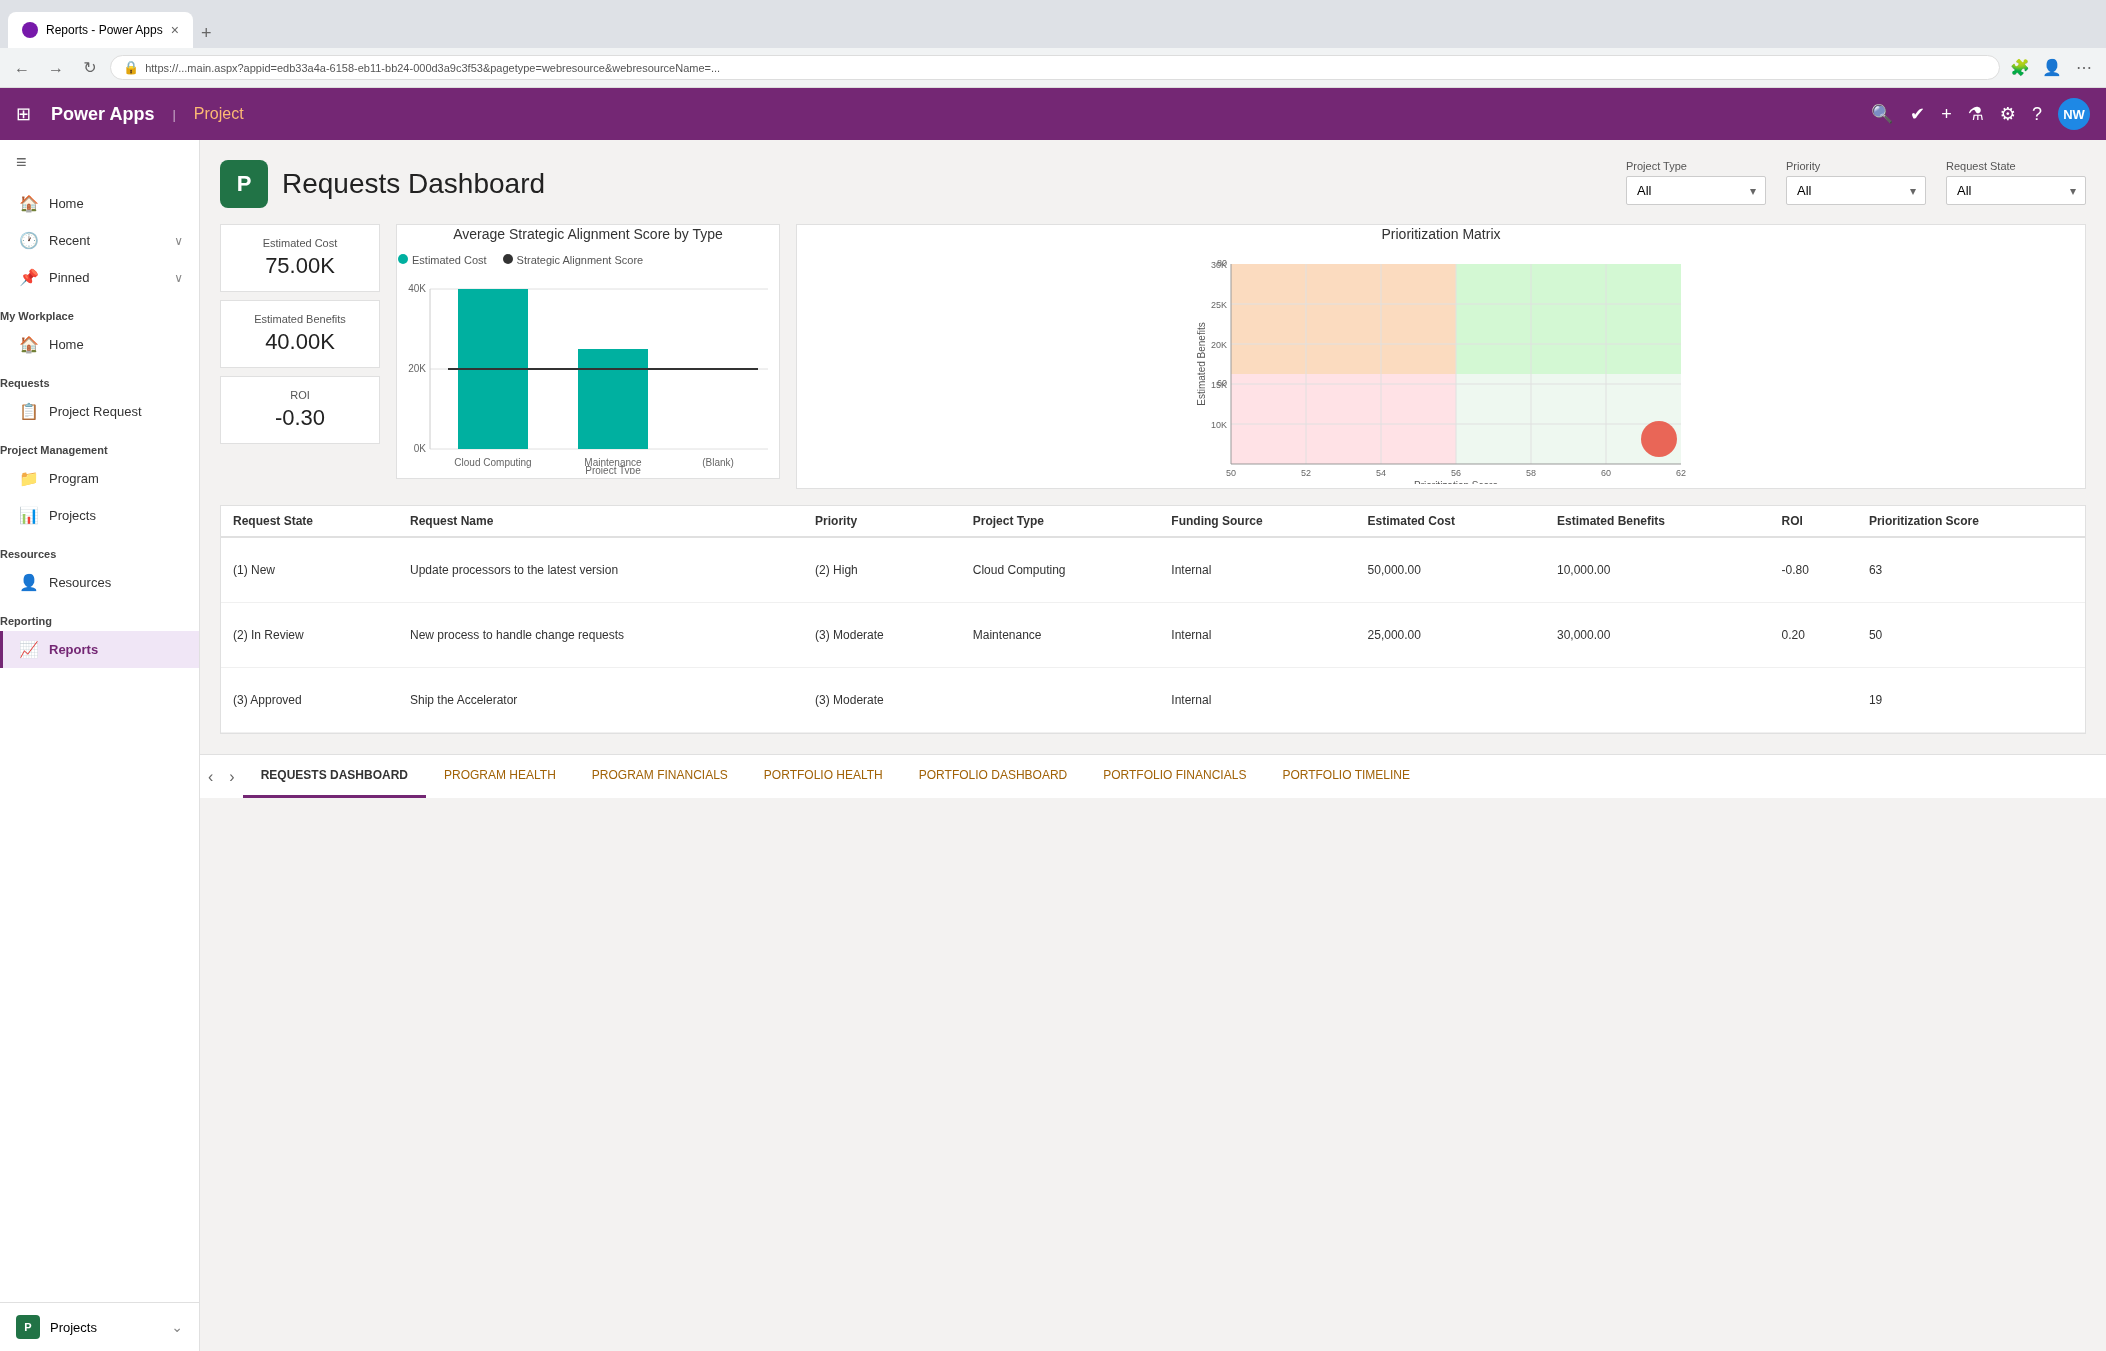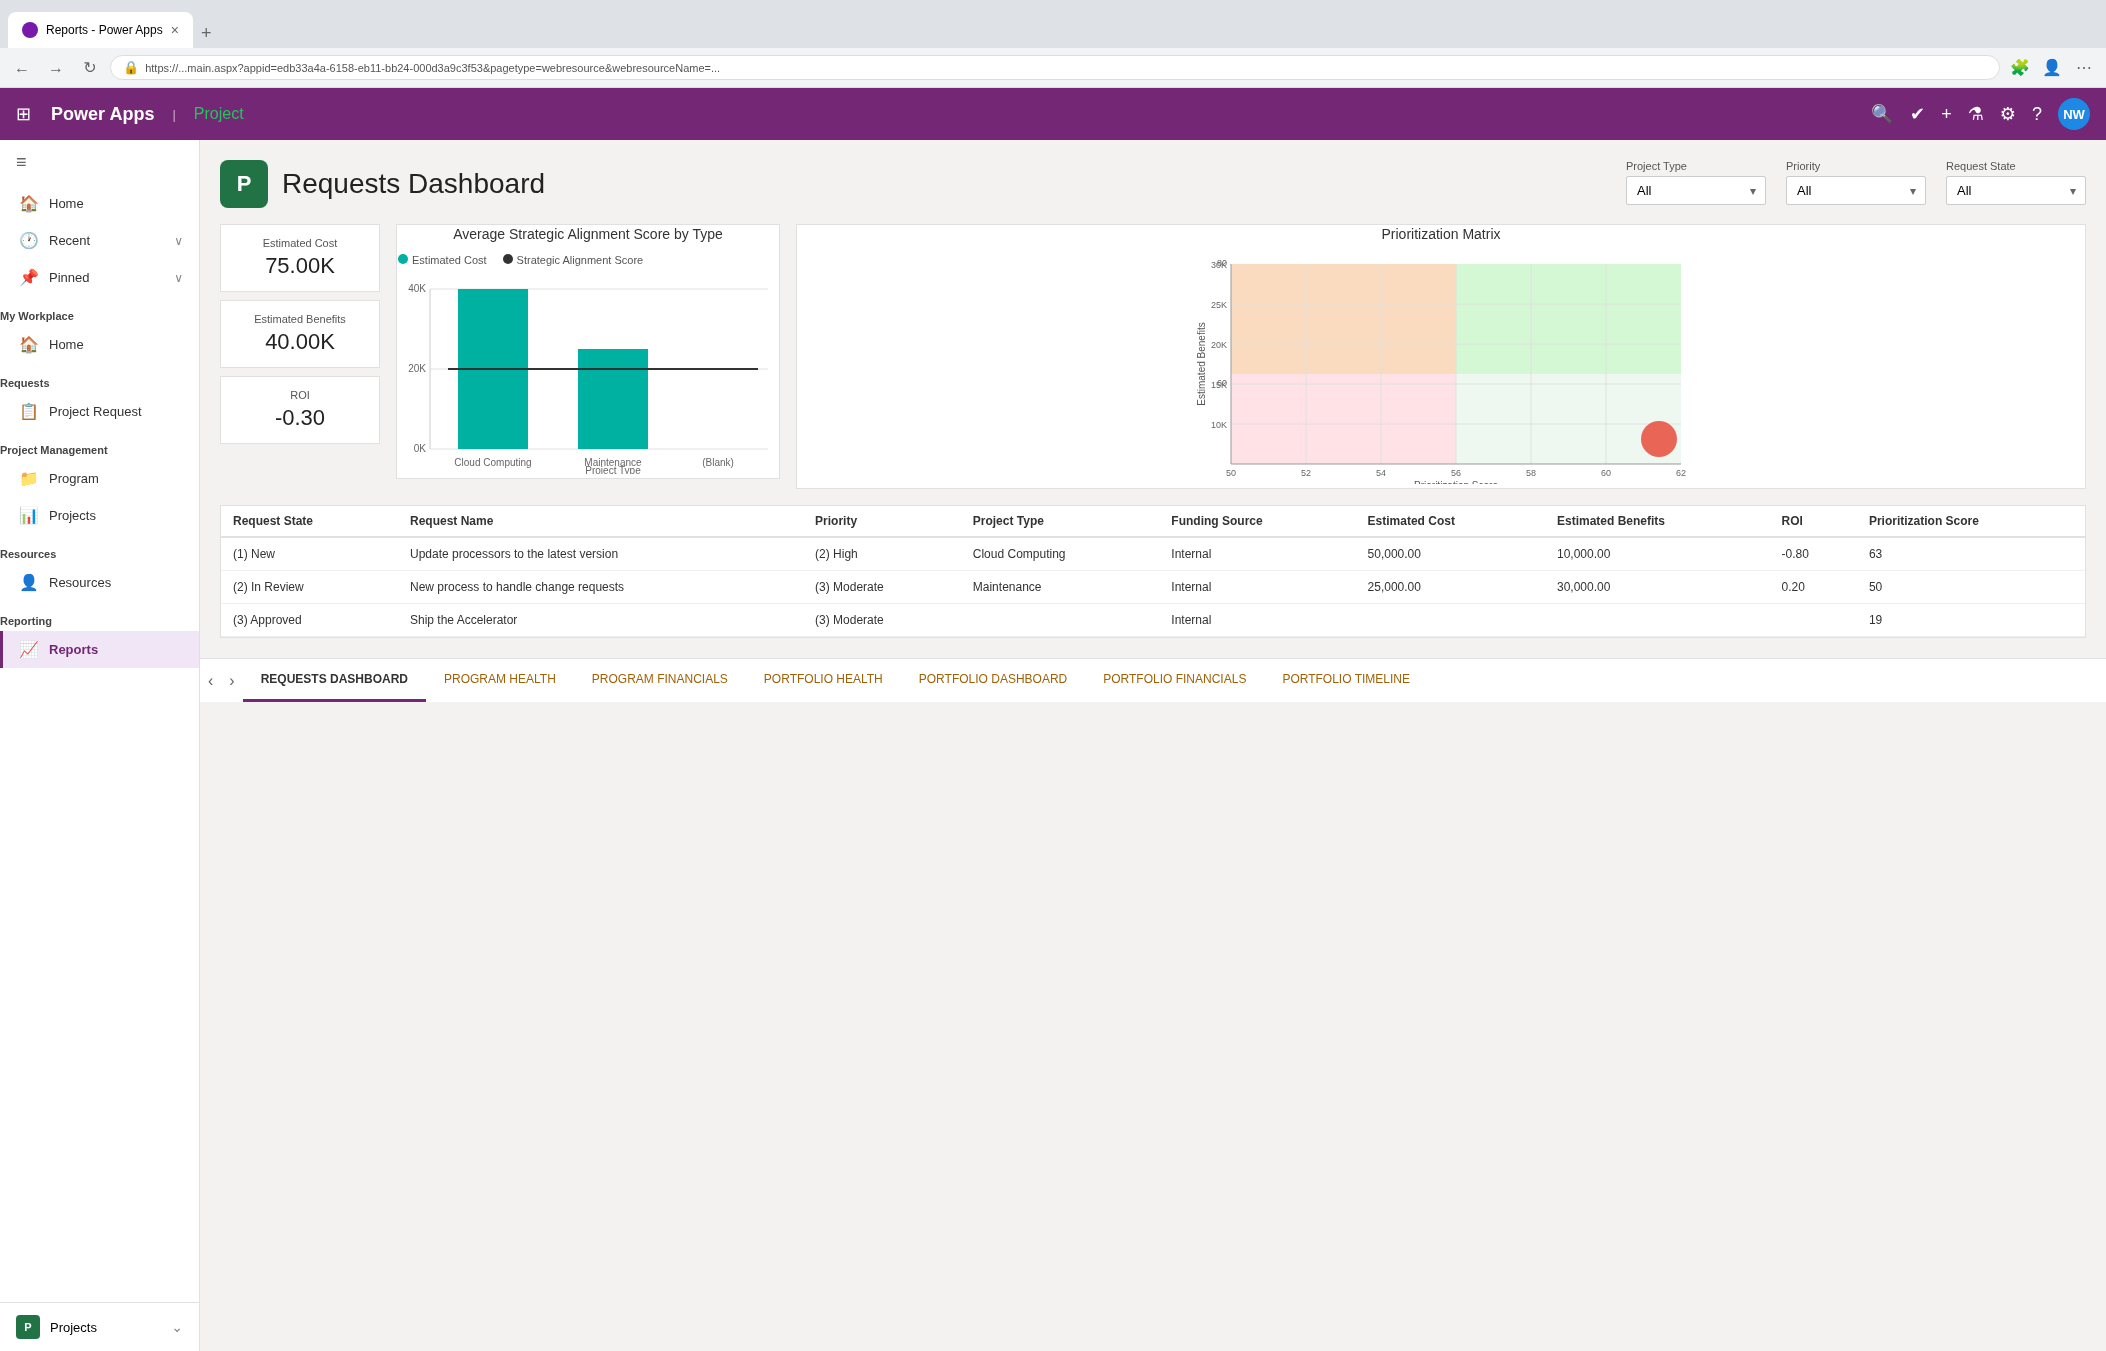--- a/index.html
+++ b/index.html
@@ -18,21 +18,21 @@
     .address-bar { flex: 1; background: #fff; border: 1px solid #ddd; border-radius: 20px; padding: 4px 12px; font-size: 12px; color: #333; display: flex; align-items: center; gap: 6px; }
     .address-text { flex: 1; font-size: 11px; color: #555; overflow: hidden; text-overflow: ellipsis; white-space: nowrap; }
     .browser-actions { display: flex; gap: 4px; }
     .browser-action-btn { background: none; border: none; font-size: 16px; color: #666; cursor: pointer; width: 28px; height: 28px; display: flex; align-items: center; justify-content: center; }
 
     
     .app-header { background: #742774; height: 52px; display: flex; align-items: center; padding: 0 16px; gap: 12px; }
     .app-grid-icon { color: #fff; font-size: 18px; cursor: pointer; margin-right: 8px; }
     .app-name { color: #fff; font-size: 18px; font-weight: 600; }
     .app-divider { color: rgba(255,255,255,0.6); margin: 0 6px; }
-    .app-module { color: #22c55e; font-size: 16px; }
+    .app-module { color: #fdba74; font-size: 16px; }
     .header-actions { margin-left: auto; display: flex; align-items: center; gap: 16px; }
     .header-icon { color: #fff; font-size: 18px; cursor: pointer; }
     .header-avatar { width: 32px; height: 32px; border-radius: 50%; background: #1e88e5; color: #fff; display: flex; align-items: center; justify-content: center; font-size: 13px; font-weight: 600; }
 
     
     .app-body { display: flex; height: calc(100vh - 140px); }
 
     
     .sidebar { width: 200px; background: #fff; border-right: 1px solid #e0e0e0; overflow-y: auto; flex-shrink: 0; display: flex; flex-direction: column; }
     .sidebar-toggle { padding: 12px 16px; cursor: pointer; font-size: 18px; color: #666; }
@@ -69,21 +69,21 @@
     .chart-title { font-size: 14px; color: #333; text-align: center; margin-bottom: 12px; }
     .chart-legend { display: flex; gap: 16px; font-size: 11px; color: #555; margin-bottom: 8px; align-items: center; }
     .legend-dot { width: 10px; height: 10px; border-radius: 50%; display: inline-block; margin-right: 4px; }
 
     
     .matrix-card { flex: 1; }
 
     
     .data-table { width: 100%; border-collapse: collapse; background: #fff; font-size: 12px; }
     .data-table th { padding: 8px 12px; text-align: left; font-weight: 600; color: #333; border-bottom: 2px solid #e0e0e0; white-space: nowrap; }
-    .data-table td { padding: 9px 12px; border-bottom: 1px solid #f0f0f0; color: #333; }
+    .data-table td { padding: 25px 12px; border-bottom: 1px solid #f0f0f0; color: #333; }
 
     
     .bottom-tabs { height: 44px; background: #fff; border-top: 1px solid #e0e0e0; display: flex; align-items: stretch; overflow-x: auto; }
     .bottom-tab { padding: 0 18px; display: flex; align-items: center; font-size: 12px; color: #a16207; cursor: pointer; border-bottom: 3px solid transparent; white-space: nowrap; font-weight: 500; }
     .bottom-tab.active { color: #333; border-bottom: 3px solid #742774; font-weight: 600; }
     .tab-nav-btn { background: none; border: none; padding: 0 8px; cursor: pointer; font-size: 16px; color: #666; }
 
     .table-card { background: #fff; border: 1px solid #e0e0e0; overflow: auto; }
 
     .section-row { display: flex; gap: 16px; margin-bottom: 16px; align-items: flex-start; }

